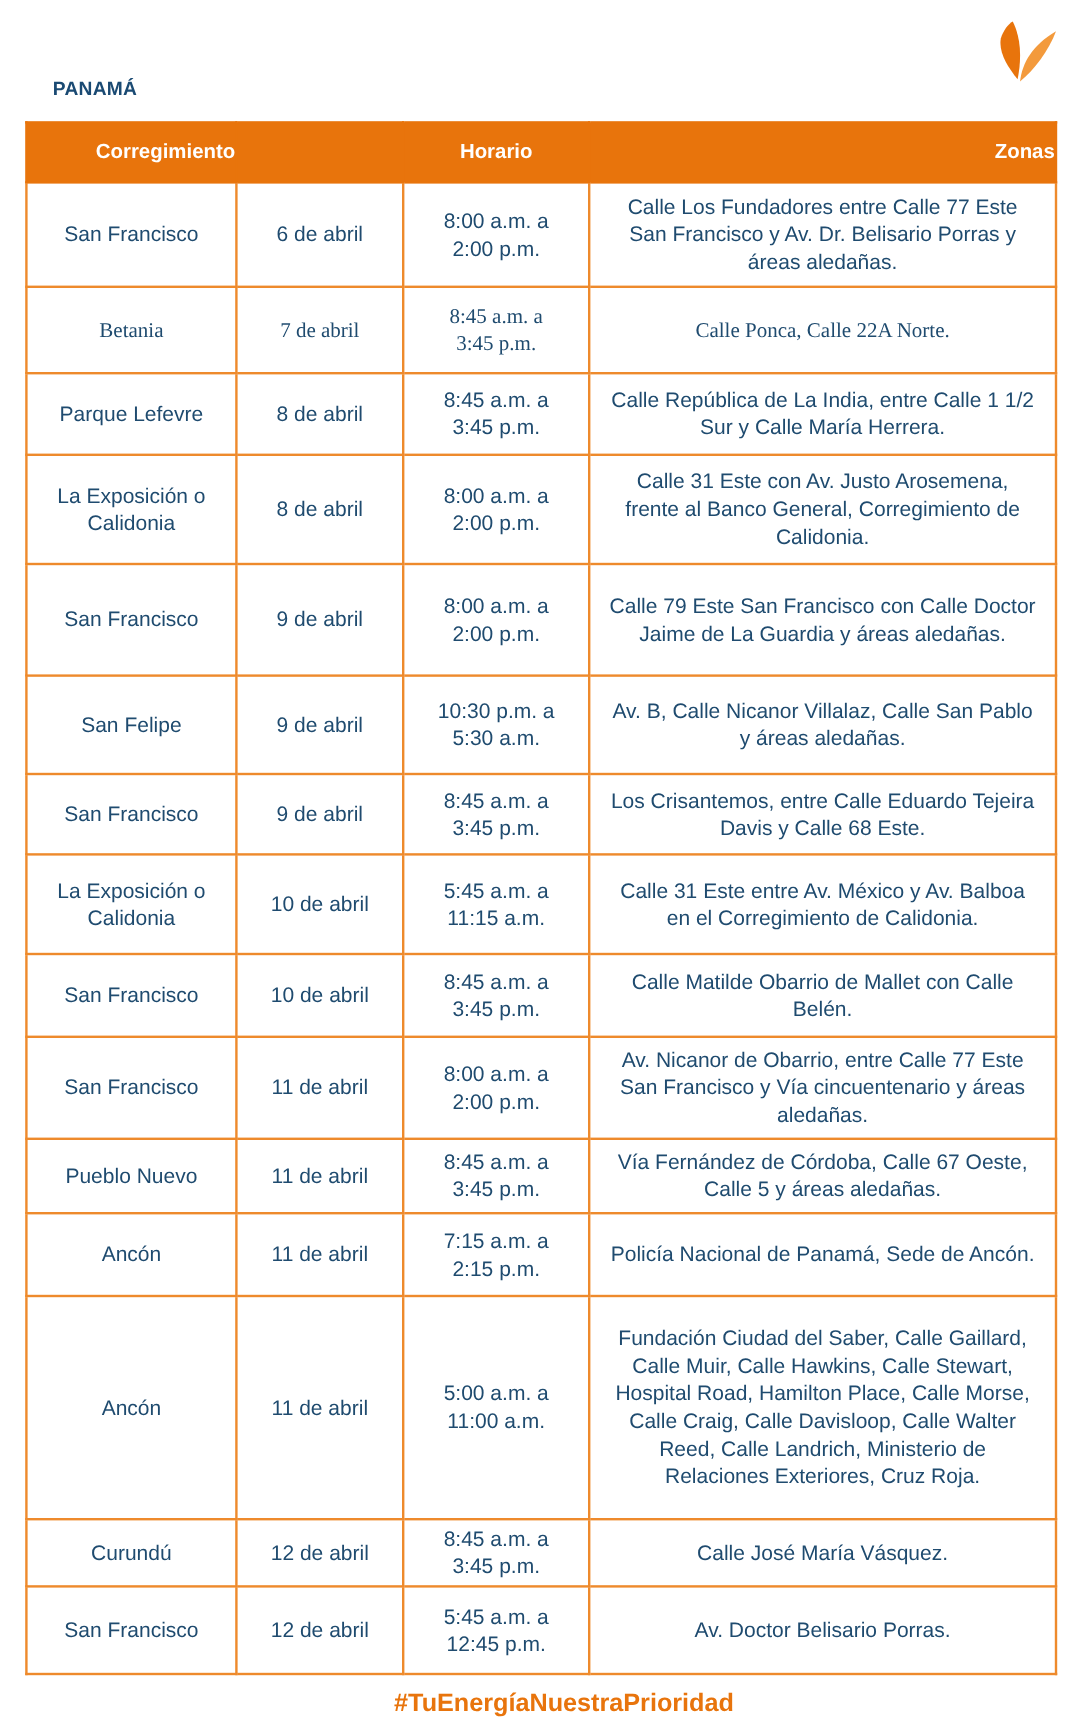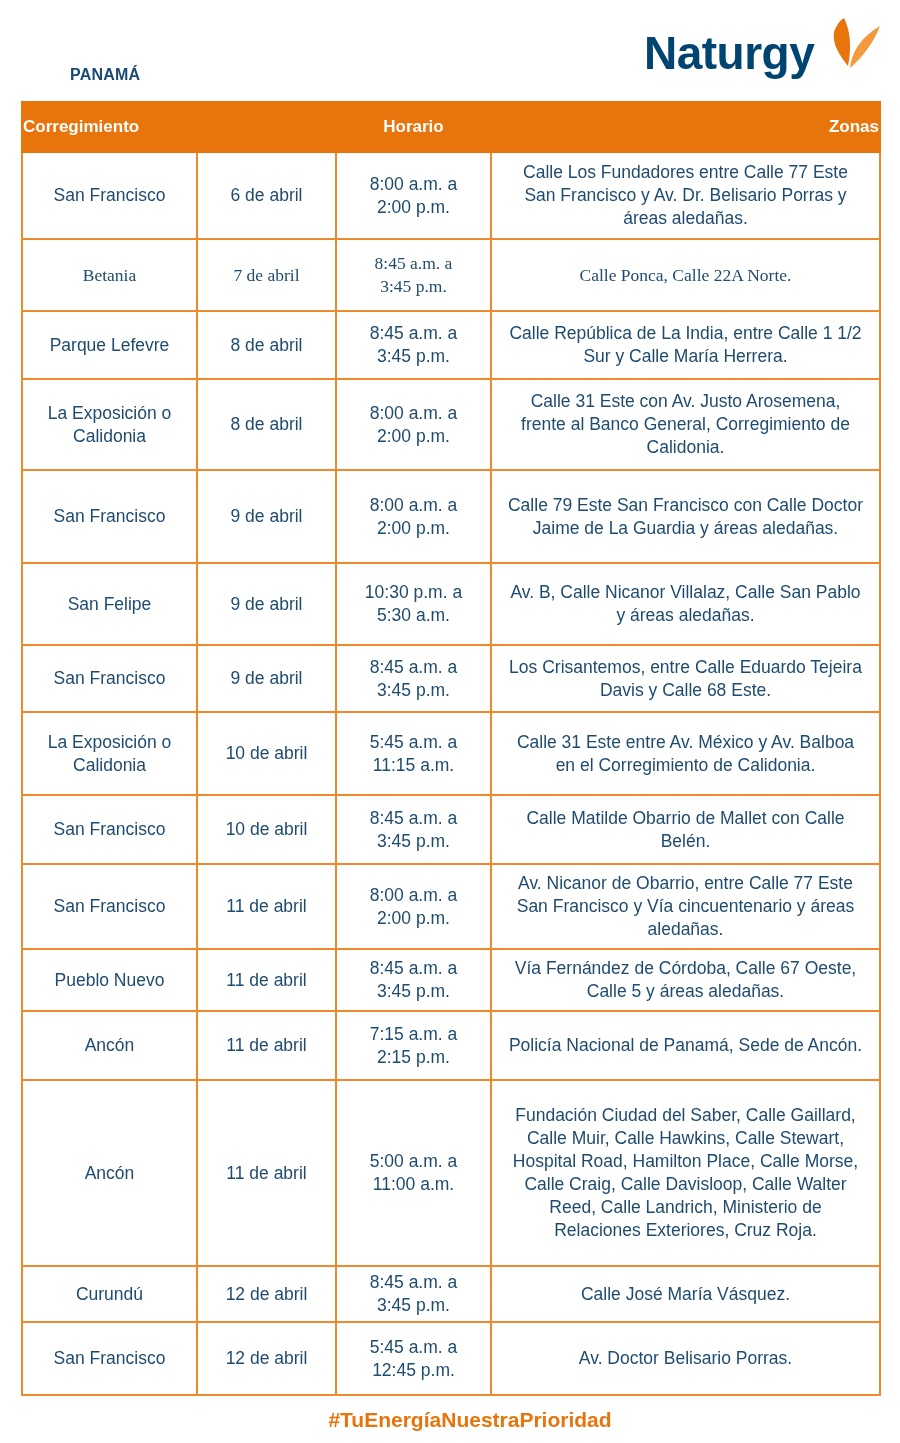--- a/index.html
+++ b/index.html
@@ -1,41 +1,40 @@
 <!DOCTYPE html>
 <html><head>
   <meta charset="utf-8">
   <style>
     * { box-sizing: border-box; margin: 0; padding: 0; }
     html, body { width: 900px; height: 1443px; background: #ffffff; }
     body { position: relative; font-family: "Liberation Sans", "DejaVu Sans", sans-serif; color: #1d4a6e; overflow: hidden; }
 
-    .region-label { position: absolute; left: 70px; top: 66px; font-size: 16px; font-weight: bold; color: #1a4a73; letter-spacing: 0.2px; }
+    .region-label { position: absolute; left: 44px; top: 66px; font-size: 16px; font-weight: bold; color: #1a4a73; letter-spacing: 0.2px; }
 
     .logo { position: absolute; left: 644px; top: 16px; width: 240px; height: 70px; }
     .logo-text { position: absolute; left: 0; top: 14px; font-size: 46px; font-weight: bold; color: #004571; letter-spacing: -0.5px; line-height: 1; }
     .logo-mark { position: absolute; left: 186px; top: 0px; width: 52px; height: 56px; }
 
     table.schedule { position: absolute; left: 21px; top: 101px; width: 858px; border-collapse: collapse; table-layout: fixed; }
     table.schedule th { background: #e8740c; color: #ffffff; font-size: 17px; font-weight: bold; height: 50px; border: 2px solid #e8740c; }
-    table.schedule th.col-corr { text-align: left; padding-left: 0; }
+    table.schedule th.col-corr { text-align: right; padding-left: 0; }
     table.schedule th.col-hor { text-align: center; }
     table.schedule th.col-zon { text-align: right; }
     table.schedule td { border: 2px solid #ee8a2c; font-size: 17.5px; line-height: 23px; text-align: center; vertical-align: middle; color: #1f4b6f; padding: 4px 8px; }
     table.schedule td.zona { padding: 6px 14px; }
 
     .hashtag { position: absolute; left: 0; width: 896px; top: 1408px; text-align: center; font-size: 21px; font-weight: bold; color: #e8740c; padding-left: 44px; }
   </style>
 </head>
 <body>
 
 <div class="region-label">PANAMÁ</div>
 
 <div class="logo">
-  <span class="logo-text">Naturgy</span>
   <svg class="logo-mark" viewBox="0 0 52 56">
     <path d="M14 2 C20 14, 22 30, 18 50 C10 40, 2 28, 4 16 C6 10, 10 4, 14 2 Z" fill="#e8740c"></path>
     <path d="M50 10 C44 26, 32 42, 20 52 C22 36, 30 22, 50 10 Z" fill="#f39a3c"></path>
   </svg>
 </div>
 
 <table class="schedule">
   <colgroup>
     <col style="width:175px">
     <col style="width:139px">

